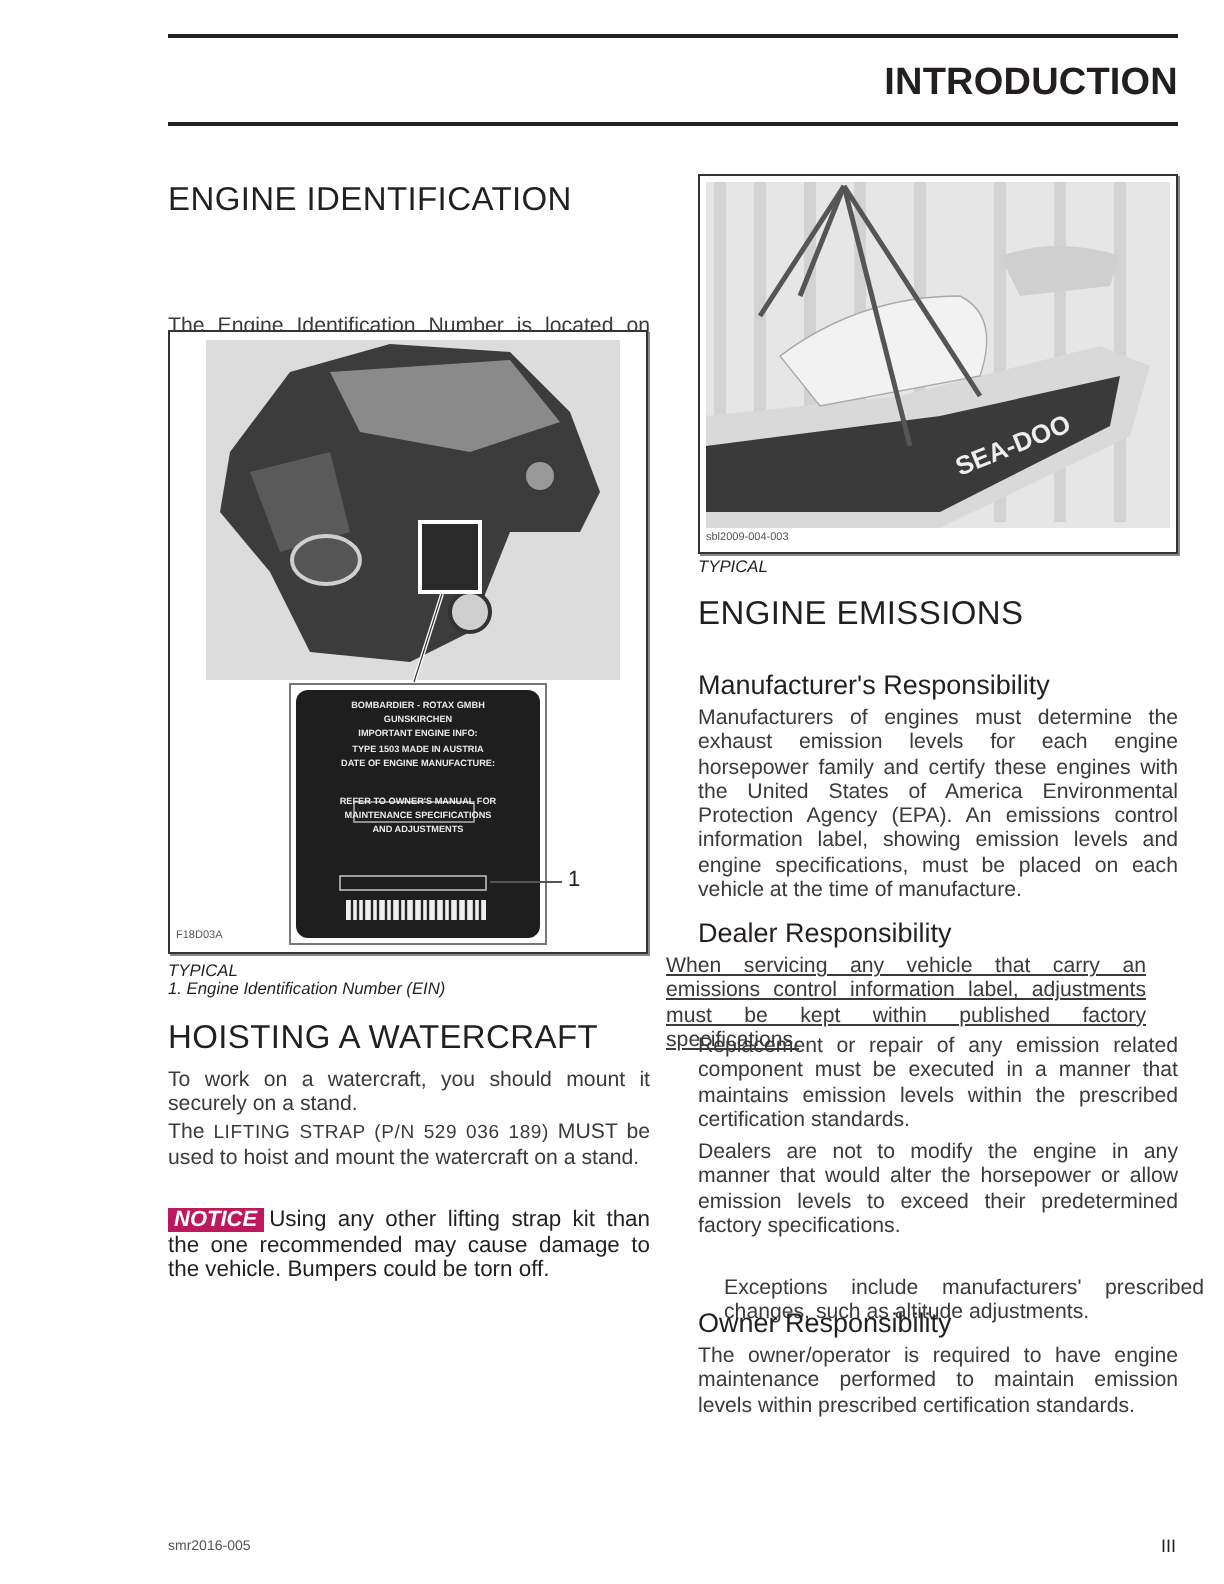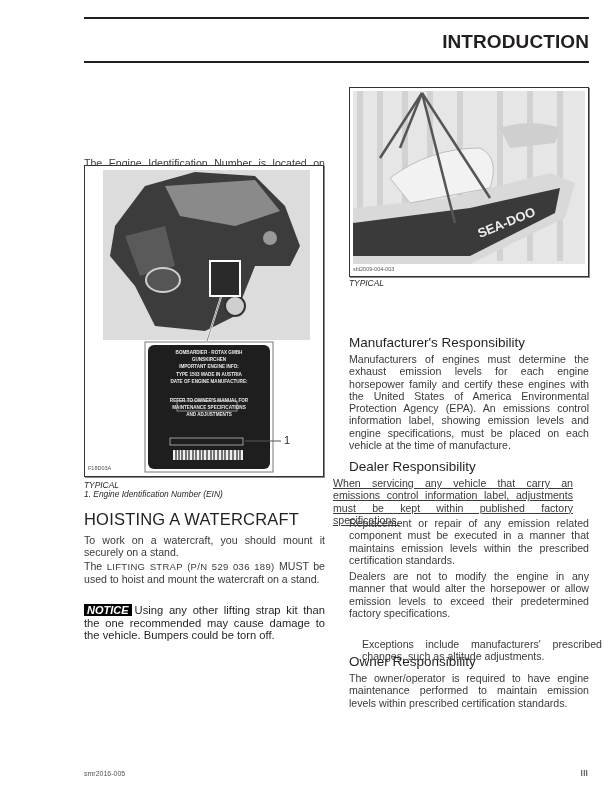--- a/index.html
+++ b/index.html
@@ -6,35 +6,36 @@
   body { width: 612px; height: 792px; position: relative; overflow: hidden;
          font-family: "Liberation Sans", sans-serif; color: #231f20; }
   .rule { position: absolute; left: 84px; width: 505px; height: 2px; background: #231f20; }
   .chapter { position: absolute; right: 23px; top: 31px; font-weight: bold; font-size: 19px; letter-spacing: 0.1px; }
   .h1 { position: absolute; font-size: 16.5px; line-height: 16px; letter-spacing: 0.2px; color: #231f20; }
   .h2 { position: absolute; font-size: 13.5px; line-height: 15px; color: #231f20; }
   .p { position: absolute; font-size: 10.6px; line-height: 12.3px; text-align: justify; color: #3a3a3a; }
   .p.dark { color: #231f20; font-size: 11.2px; line-height: 12.6px; }
   .cap { position: absolute; font-size: 8.4px; font-style: italic; color: #231f20; line-height: 10px; }
   .frame { position: absolute; border: 1.5px solid #333; box-shadow: 1px 1px 0 #888; background: #fff; }
-  .notice { display: inline-block; background: #000000; color: #fff; font-weight: bold; font-style: italic;
+  .notice { display: inline-block; background: #be185d; color: #fff; font-weight: bold; font-style: italic;
             padding: 0 3px; font-size: 11px; line-height: 12px; margin-right: 3px; }
   .smallcaps { font-size: 9.5px; letter-spacing: 0.3px; }
   .footer { position: absolute; top: 770px; font-size: 7px; color: #555; }
   .pagenum { position: absolute; top: 768px; right: 24px; font-size: 9px; color: #222; }
   .imgcode { position: absolute; font-size: 5.5px; color: #555; }
 </style>
 </head>
 <body>
 
 <div class="rule" style="top:17px;"></div>
 <div class="chapter">INTRODUCTION</div>
 <div class="rule" style="top:61px;"></div>
 
 <div class="h1" style="left:84px; top:92px;">
+  <div>ENGINE IDENTIFICATION</div>
 </div>
 <div class="p" style="left:84px; top:128px; width:241px;margin-top:29px;">The Engine Identification Number is located on front end of the engine.</div>
 
 <div class="frame" style="left:84px; top:165px; width:238px; height:310px;">
   <svg width="238" height="310" viewBox="0 0 238 310">
     <rect x="18" y="4" width="207" height="170" fill="#dcdcdc"></rect>
 
     <path d="M30 60 L60 20 L110 6 L170 10 L200 40 L215 80 L205 100 L170 100 L150 150 L120 165 L70 160 L50 120 L25 90 Z" fill="#3c3c3c"></path>
     <path d="M80 20 L170 14 L195 45 L150 60 L95 50 Z" fill="#8a8a8a"></path>
     <path d="M40 70 L80 60 L90 100 L55 110 Z" fill="#5a5a5a"></path>
@@ -95,20 +96,21 @@
       <line x1="72" y1="5" x2="105" y2="135"></line>
       <line x1="72" y1="5" x2="140" y2="110"></line>
     </g>
     <text x="130" y="150" fill="#eee" font-size="13" font-weight="bold" transform="rotate(-22 130 150)" font-family="Liberation Sans, sans-serif">SEA-DOO</text>
   </svg>
   <div class="imgcode" style="left:3px; top:178px;">sbl2009-004-003</div>
 </div>
 <div class="cap" style="left:349px; top:278px;">TYPICAL</div>
 
 <div class="h1" style="left:349px; top:299px;">
+  <div>ENGINE EMISSIONS</div>
 </div>
 
 <div class="h2" style="left:349px; top:335px;">Manufacturer's Responsibility</div>
 <div class="p" style="left:349px; top:353px; width:240px;">Manufacturers of engines must determine the exhaust emission levels for each engine horsepower family and certify these engines with the United States of America Environmental Protection Agency (EPA). An emissions control information label, showing emission levels and engine specifications, must be placed on each vehicle at the time of manufacture.</div>
 
 <div class="h2" style="left:349px; top:459px;">Dealer Responsibility</div>
 <div class="p" style="left:333px; top:477px; width:240px;text-decoration:underline;">When servicing any vehicle that carry an emissions control information label, adjustments must be kept within published factory specifications.</div>
 <div class="p" style="left:349px; top:517px; width:240px;">Replacement or repair of any emission related component must be executed in a manner that maintains emission levels within the prescribed certification standards.</div>
 <div class="p" style="left:349px; top:570px; width:240px;">Dealers are not to modify the engine in any manner that would alter the horsepower or allow emission levels to exceed their predetermined factory specifications.</div>
 <div class="p" style="left:362px; top:622px; width:240px;margin-top:16px;">Exceptions include manufacturers' prescribed changes, such as altitude adjustments.</div>

